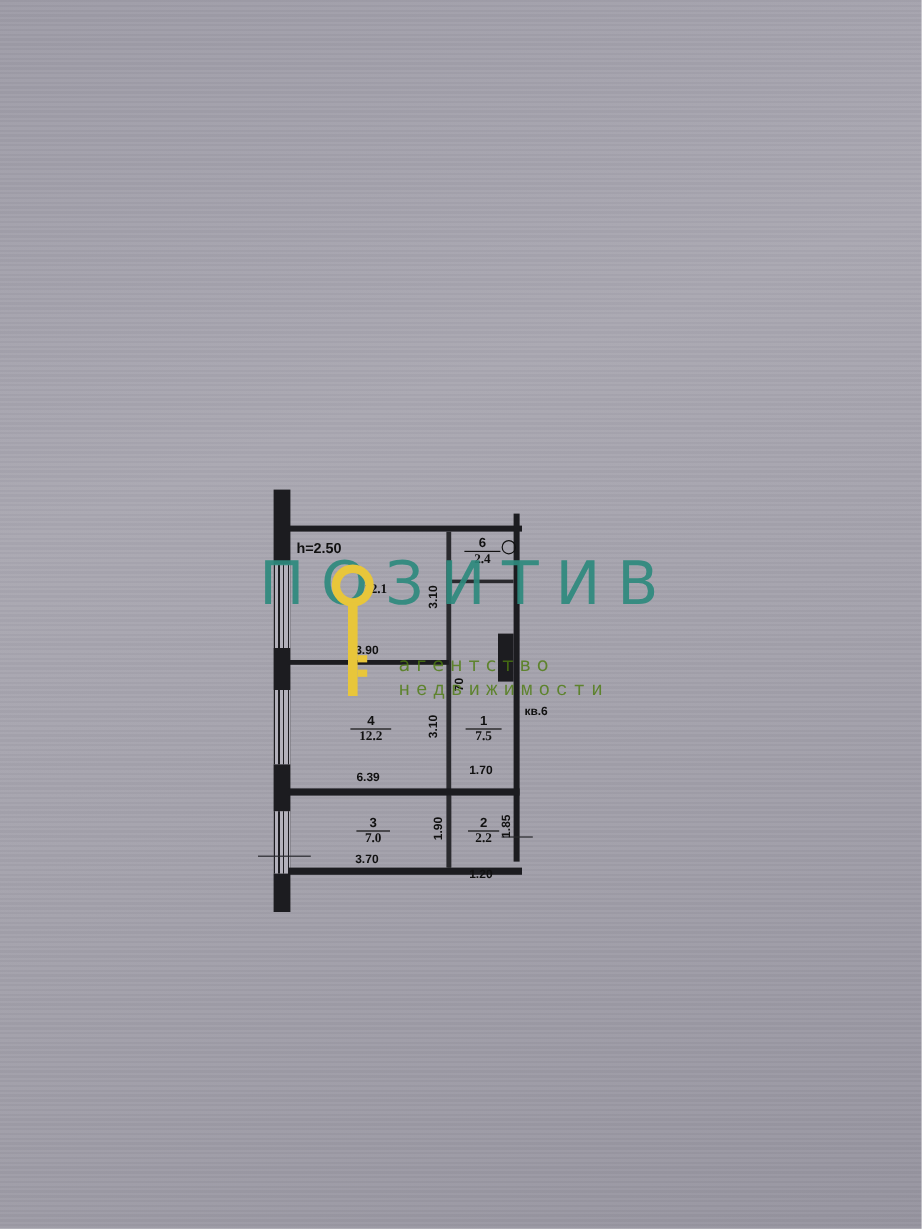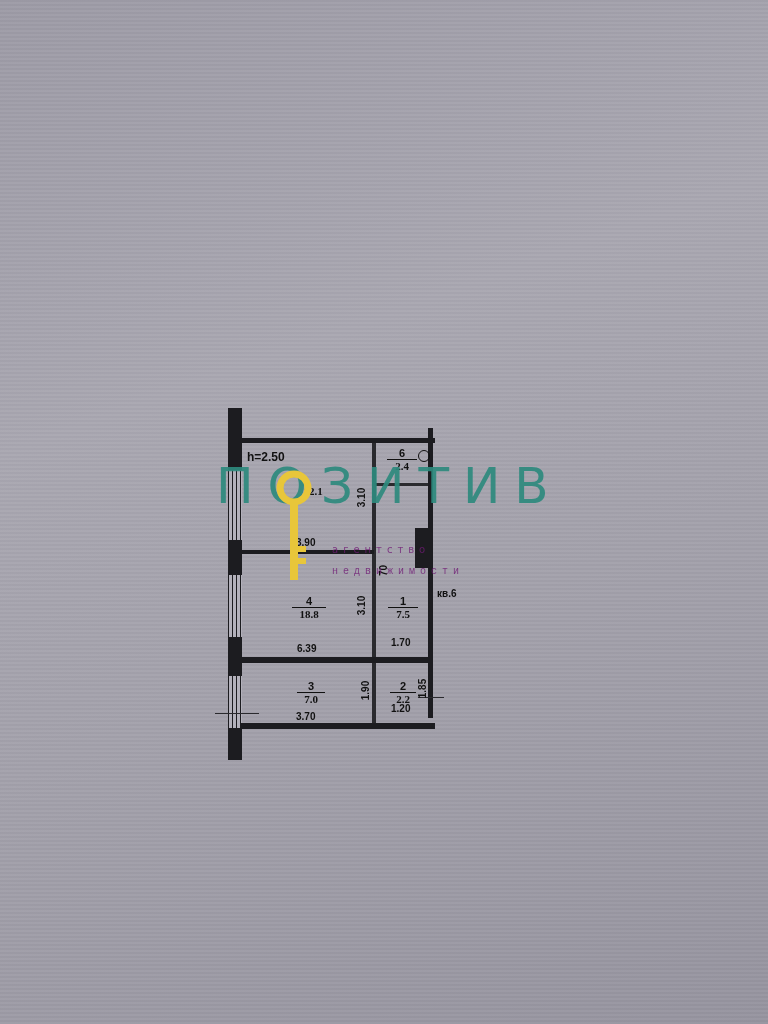--- a/index.html
+++ b/index.html
@@ -11,21 +11,21 @@
   .plan{position:absolute;left:0;top:0;width:768px;height:1024px;}
   .wall{position:absolute;background:#1c1c20;}
   .thin{position:absolute;background:#2a2a2e;}
   .win{position:absolute;background:repeating-linear-gradient(90deg,#1c1c20 0 1px,transparent 1px 4px);}
   .lbl{position:absolute;font-size:10px;color:#111;font-weight:bold;text-align:center;line-height:11px;}
   .frac{position:absolute;font-size:11px;color:#111;font-weight:bold;text-align:center;line-height:12px;}
   .frac .num{display:block;border-bottom:1px solid #111;padding:0 2px;}
   .frac .den{display:block;font-family:Liberation Serif, serif;}
   .vert{position:absolute;font-size:10px;font-weight:bold;color:#111;transform:rotate(-90deg);transform-origin:center;white-space:nowrap;}
   .wm-title{position:absolute;left:216px;top:457px;font-size:50px;color:#2e8a7e;letter-spacing:14px;opacity:0.92;font-family:"DejaVu Sans",sans-serif;}
-  .wm-sub{position:absolute;font-size:10px;color:#701a75;letter-spacing:5px;opacity:0.8;font-family:"DejaVu Sans",sans-serif;}
+  .wm-sub{position:absolute;font-size:16px;color:#4d7c0f;letter-spacing:5px;opacity:0.8;font-family:"DejaVu Sans",sans-serif;}
   .key{position:absolute;left:274px;top:470px;width:40px;height:112px;}
 </style>
 </head>
 <body>
 
 <div class="paper-noise"></div>
 
 <div class="plan">
 
   <div class="wall" style="left:228px;top:408px;width:14px;height:352px;"></div>
@@ -63,21 +63,21 @@
   <div style="position:absolute;left:418px;top:450px;width:10px;height:10px;border:1px solid #111;border-radius:50%;"></div>
 
   <div class="frac" style="left:298px;top:485px;width:30px;">
     <span class="den">12.1</span>
   </div>
   <div class="vert" style="left:352px;top:492px;">3.10</div>
   <div class="lbl" style="left:296px;top:537px;">3.90</div>
 
   <div class="frac" style="left:292px;top:595px;width:34px;">
     <span class="num">4</span>
-    <span class="den">18.8</span>
+    <span class="den">12.2</span>
   </div>
   <div class="vert" style="left:352px;top:600px;">3.10</div>
   <div class="lbl" style="left:297px;top:643px;">6.39</div>
 
   <div class="vert" style="left:378px;top:565px;">70</div>
 
   <div class="frac" style="left:388px;top:595px;width:30px;">
     <span class="num">1</span>
     <span class="den">7.5</span>
   </div>
@@ -88,21 +88,21 @@
     <span class="num">3</span>
     <span class="den">7.0</span>
   </div>
   <div class="lbl" style="left:296px;top:711px;">3.70</div>
   <div class="vert" style="left:356px;top:685px;">1.90</div>
 
   <div class="frac" style="left:390px;top:680px;width:26px;">
     <span class="num">2</span>
     <span class="den">2.2</span>
   </div>
-  <div class="lbl" style="left:391px;top:703px;">1.20</div>
+  <div class="lbl" style="left:391px;top:724px;">1.20</div>
   <div class="vert" style="left:413px;top:683px;">1.85</div>
 </div>
 
 <div class="wm-title">ПОЗИТИВ</div>
 <svg class="key" viewBox="0 0 40 112">
   <circle cx="20" cy="18" r="14" fill="none" stroke="#e8c63a" stroke-width="7"></circle>
   <rect x="16" y="32" width="8" height="78" fill="#e8c63a"></rect>
   <rect x="24" y="76" width="8" height="6" fill="#e8c63a"></rect>
   <rect x="24" y="88" width="8" height="6" fill="#e8c63a"></rect>
 </svg>

